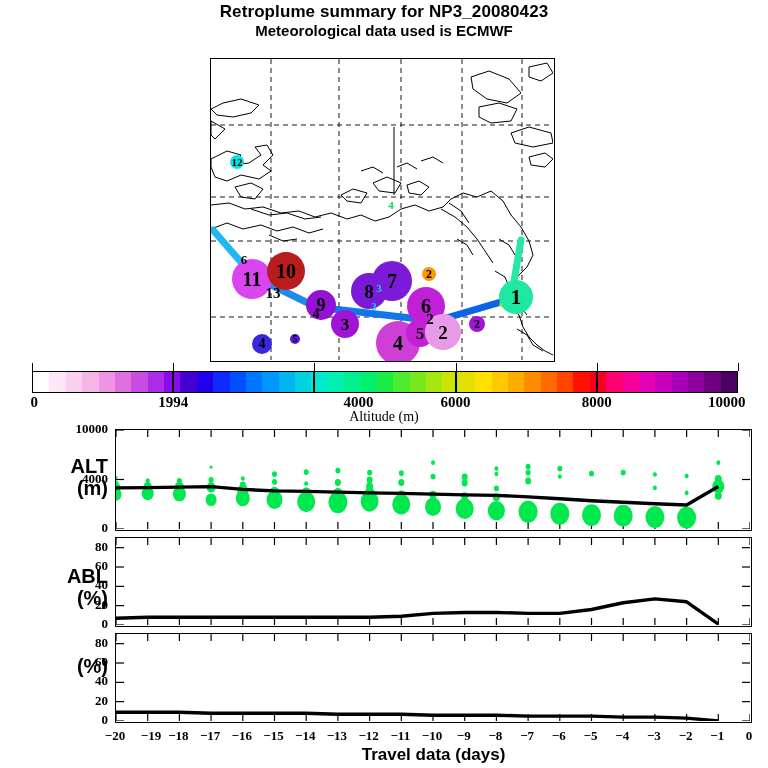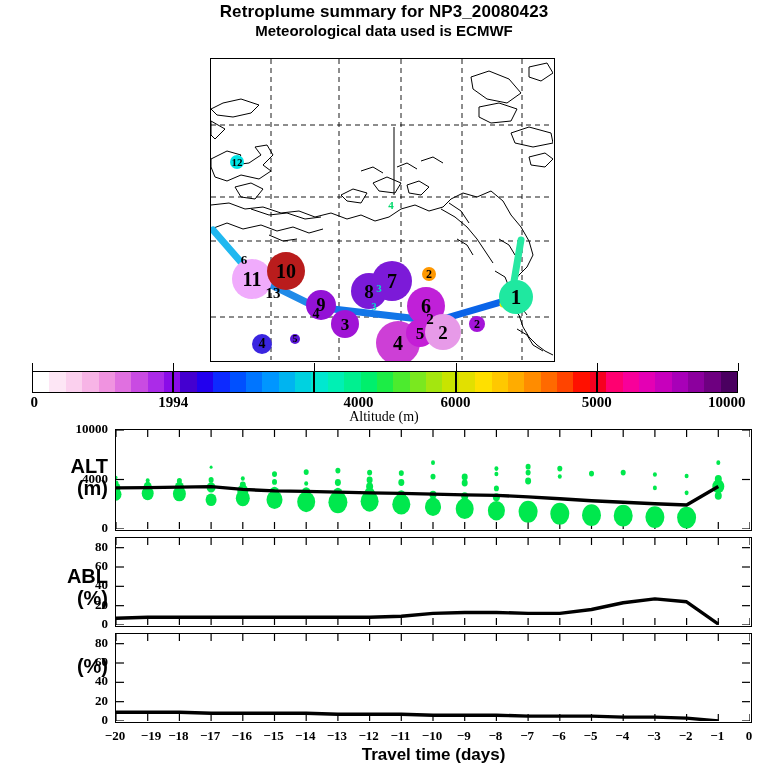--- a/index.html
+++ b/index.html
@@ -108,21 +108,21 @@
       <path d="M292 245 L302 245" stroke="#e8e800" stroke-width="7"></path>
     </g>
   </svg>
   <div id="map-markers">
       <div class="bub" style="left: 26px; top: 103px; width: 14px; height: 14px; background: rgb(0, 229, 229);">
         <span style="font-size: 11px;">12</span>
       </div>
       <div class="bub" style="left: 180px; top: 146px; width: 1px; height: 1px;">
         <span style="font-size: 11px; color: rgb(0, 217, 107);">4</span>
       </div>
-      <div class="bub" style="left: 41px; top: 220px; width: 40px; height: 40px; background: #f0abfc;">
+      <div class="bub" style="left: 41px; top: 220px; width: 40px; height: 40px; background: #d946ef;">
         <span style="font-size: 20px;">11</span>
       </div>
       <div class="bub" style="left: 33px; top: 200px; width: 1px; height: 1px;">
         <span style="font-size: 13px; color: rgb(0, 0, 0);">6</span>
       </div>
       <div class="bub" style="left: 75px; top: 212px; width: 38px; height: 38px; background: #b91c1c;">
         <span style="font-size: 20px;">10</span>
       </div>
       <div class="bub" style="left: 62px; top: 234px; width: 1px; height: 1px;">
         <span style="font-size: 15px; color: rgb(0, 0, 0);">13</span>
@@ -233,21 +233,21 @@
     <div class="cbar-tick" style="left: 173.2px;"></div>
     <div class="cbar-lab" style="left: 173.2px;">1994</div>
     <div class="cbar-sep" style="left: 313.4px;"></div>
     <div class="cbar-tick" style="left: 314.4px;"></div>
     <div class="cbar-lab" style="left: 314.4px; margin-left: 44px;">4000</div>
     <div class="cbar-sep" style="left: 454.6px;"></div>
     <div class="cbar-tick" style="left: 455.6px;"></div>
     <div class="cbar-lab" style="left: 455.6px;">6000</div>
     <div class="cbar-sep" style="left: 595.8px;"></div>
     <div class="cbar-tick" style="left: 596.8px;"></div>
-    <div class="cbar-lab" style="left: 596.8px;">5000</div>
+    <div class="cbar-lab" style="left: 596.8px;">8000</div>
     <div class="cbar-tick" style="left: 738px;"></div>
     <div class="cbar-lab" style="left: 738px; transform: translateX(-80%);">10000</div>
   </div>
 <div class="abs" id="cbar-title">Altitude (m)</div>
 
 <div class="axlab" style="left:0;top:455px;width:108px;">
   <div>ALT</div>
   <div>(m)</div>
 </div>
 <div class="panel" id="alt-panel" style="top:429px;height:102px;">
@@ -549,13 +549,13 @@
     <div class="xtxt" style="left: 495.4px; top: 728px;">−8</div>
     <div class="xtxt" style="left: 527.1px; top: 728px;">−7</div>
     <div class="xtxt" style="left: 558.8px; top: 728px;">−6</div>
     <div class="xtxt" style="left: 590.5px; top: 728px;">−5</div>
     <div class="xtxt" style="left: 622.2px; top: 728px;">−4</div>
     <div class="xtxt" style="left: 653.9px; top: 728px;">−3</div>
     <div class="xtxt" style="left: 685.6px; top: 728px;">−2</div>
     <div class="xtxt" style="left: 717.3px; top: 728px;">−1</div>
     <div class="xtxt" style="left: 749px; top: 728px;">0</div>
   </div>
-<div class="abs" id="xaxis-title">Travel time (days)</div>
+<div class="abs" id="xaxis-title">Travel data (days)</div>
 
 </body></html>

